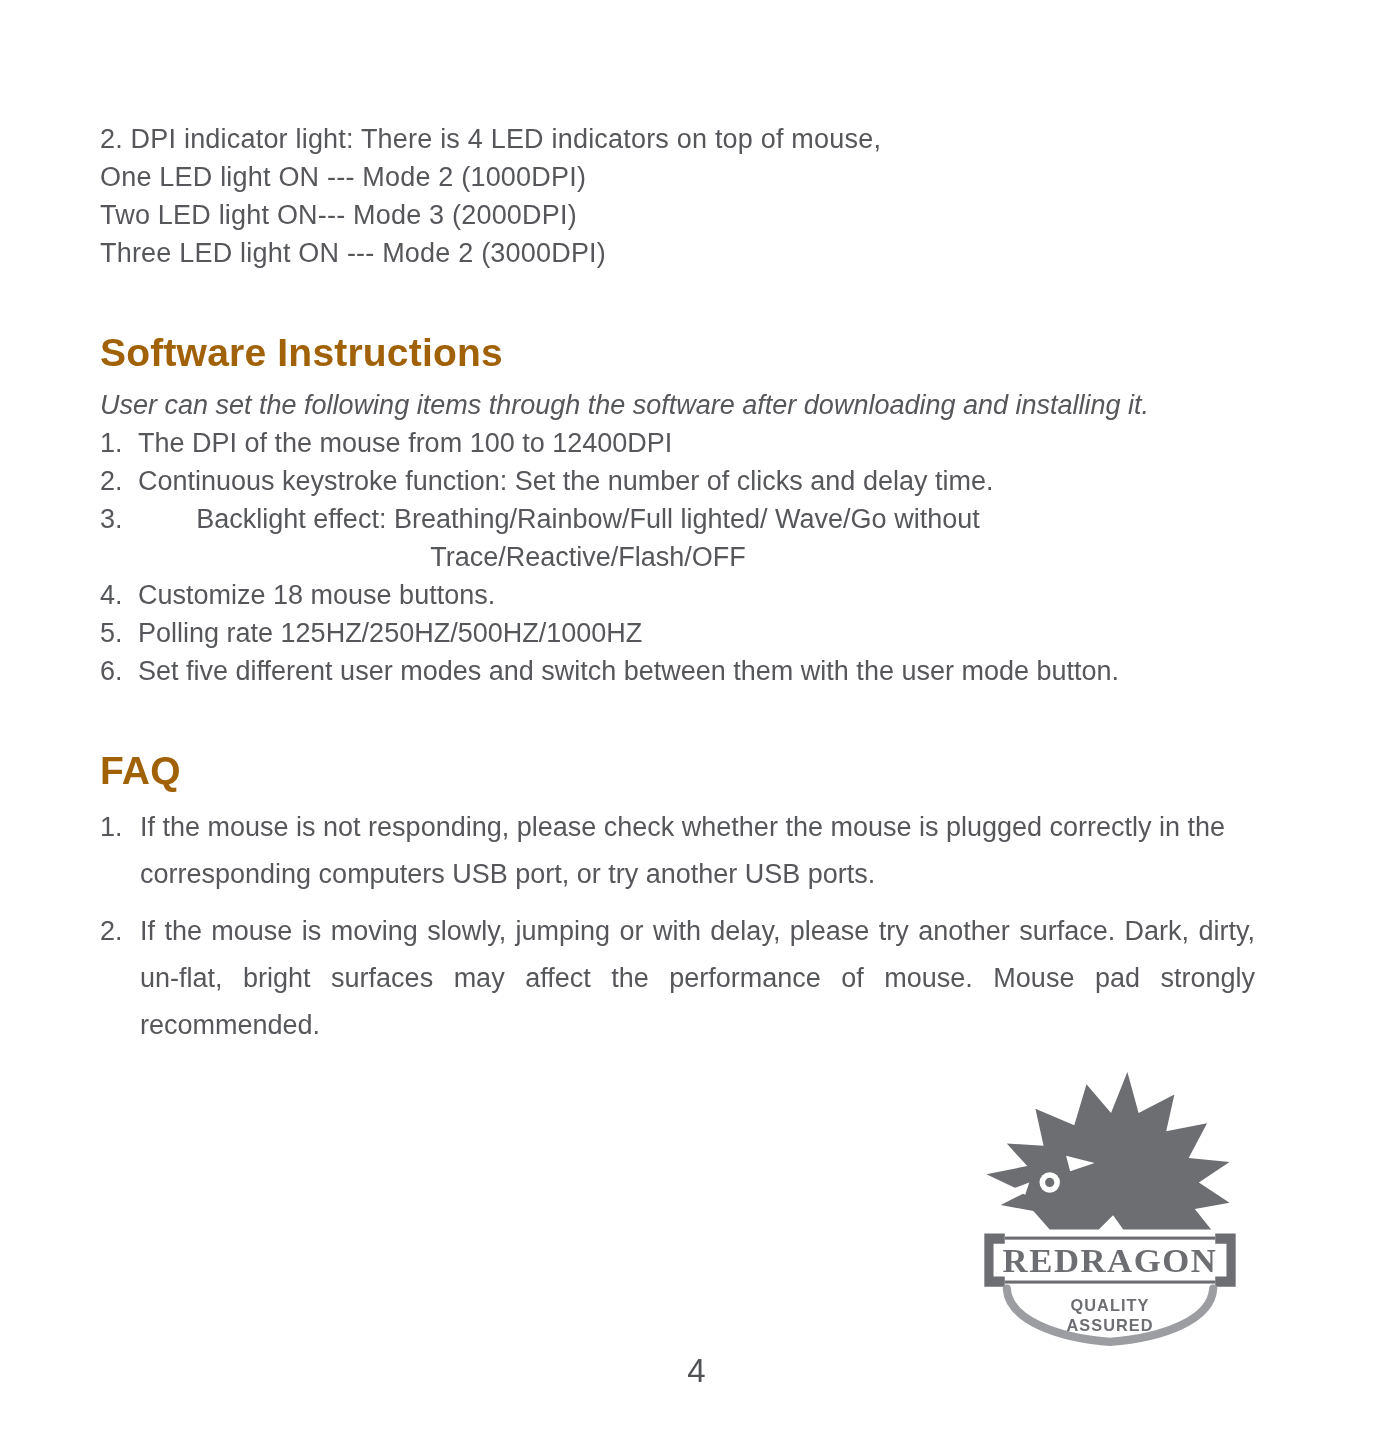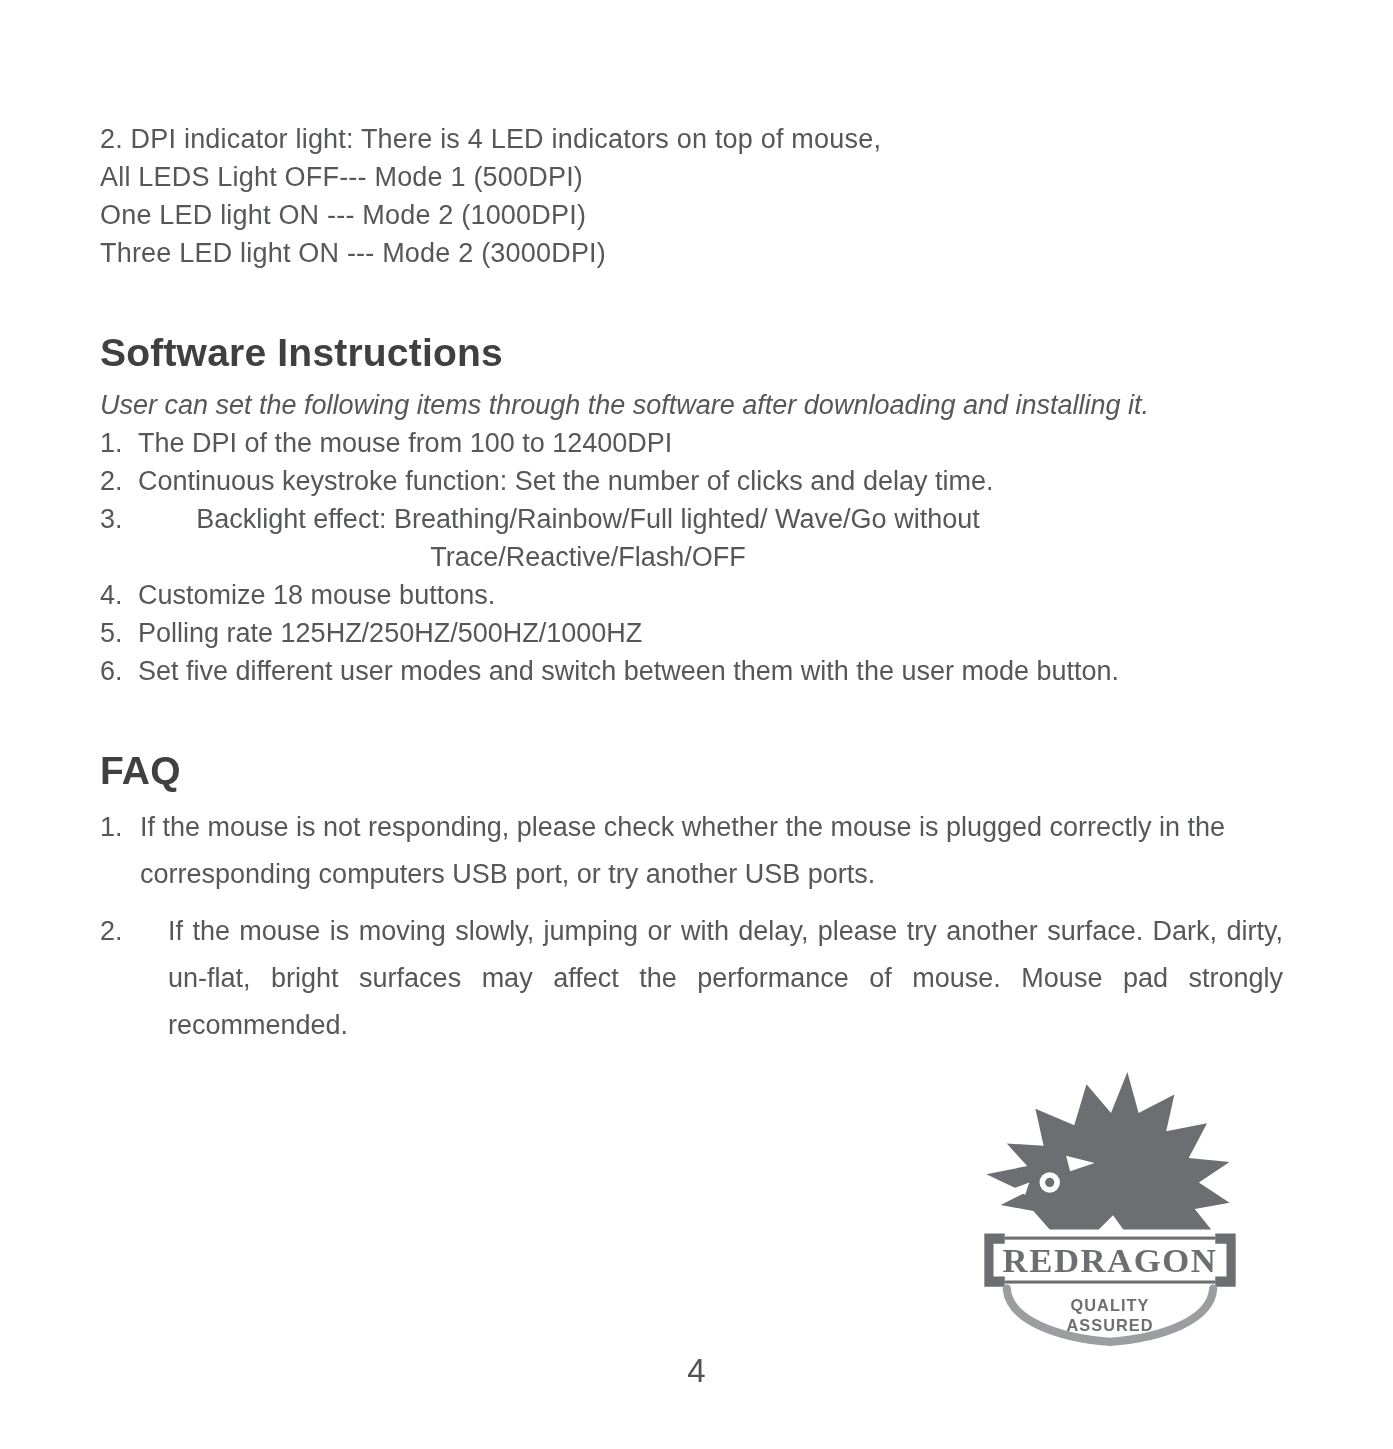--- a/index.html
+++ b/index.html
@@ -26,21 +26,21 @@
     margin: 0;
     font-size: 27px;
     line-height: 38px;
     letter-spacing: 0.2px;
   }
   h1.section-heading {
     margin: 58px 0 10px 0;
     font-size: 39px;
     line-height: 46px;
     font-weight: bold;
-    color: #404040;
+    color: #a16207;
     letter-spacing: 0.2px;
   }
   p.intro {
     margin: 0;
     font-size: 27px;
     line-height: 38px;
     font-style: italic;
   }
   .list { margin: 0; }
   .li {
@@ -64,21 +64,20 @@
   }
   .faq-list .li + .li {
     margin-top: 10px;
   }
   .faq-list .li .num {
     flex: 0 0 40px;
   }
   .faq-list .li .txt.justified {
     text-align: justify;
     max-width: 1115px;
-    margin-left: 28px;
   }
   .logo {
     position: absolute;
     left: 972px;
     top: 1068px;
     width: 276px;
     height: 282px;
   }
   .page-number {
     position: absolute;
@@ -91,22 +90,22 @@
   }
 </style>
 </head>
 <body>
 
 <div class="page">
   <div class="content">
 
     <div class="dpi-block">
       <p>2. DPI indicator light:  There is 4 LED indicators on top of mouse,</p>
-      <p>All LEDS Light OFF---  Mode 1 (500DPI)</p>
       <p>One LED light ON --- Mode 2 (1000DPI)</p>
+      <p>Two LED light ON---  Mode 3 (2000DPI)</p>
       <p>Three LED light ON --- Mode 2 (3000DPI)</p>
     </div>
 
     <h1 class="section-heading">Software Instructions</h1>
     <p class="intro">User can set the following items through the software after downloading and installing it.</p>
 
     <div class="list">
       <div class="li">
         <span class="num">1.</span>
         <span class="txt">The DPI of the mouse from 100 to 12400DPI</span>

